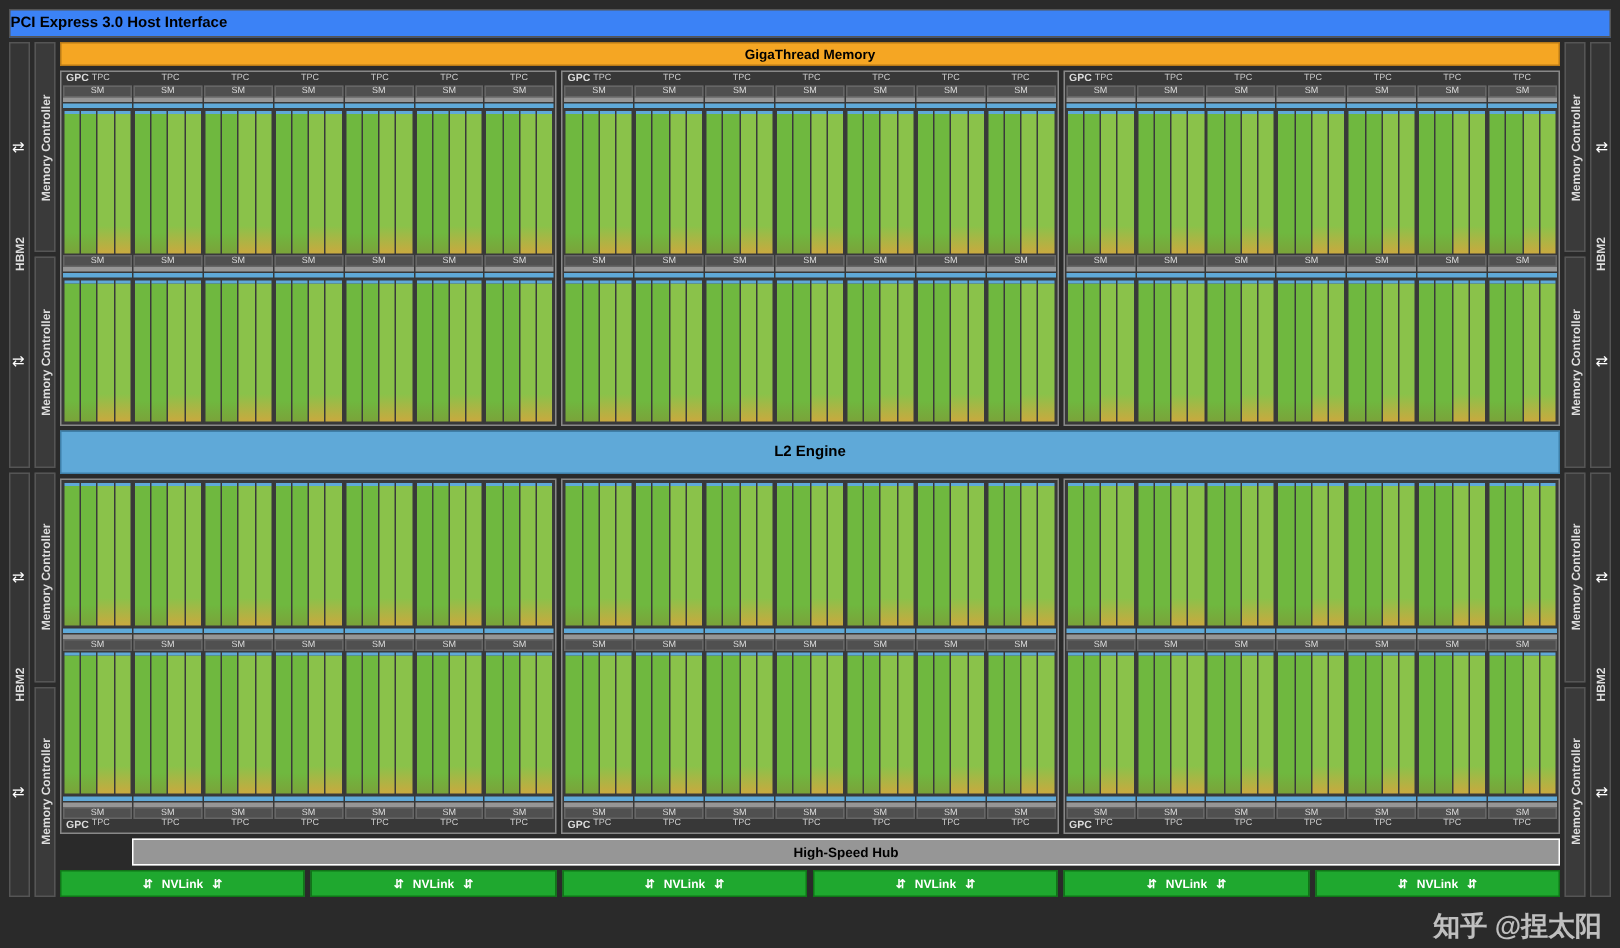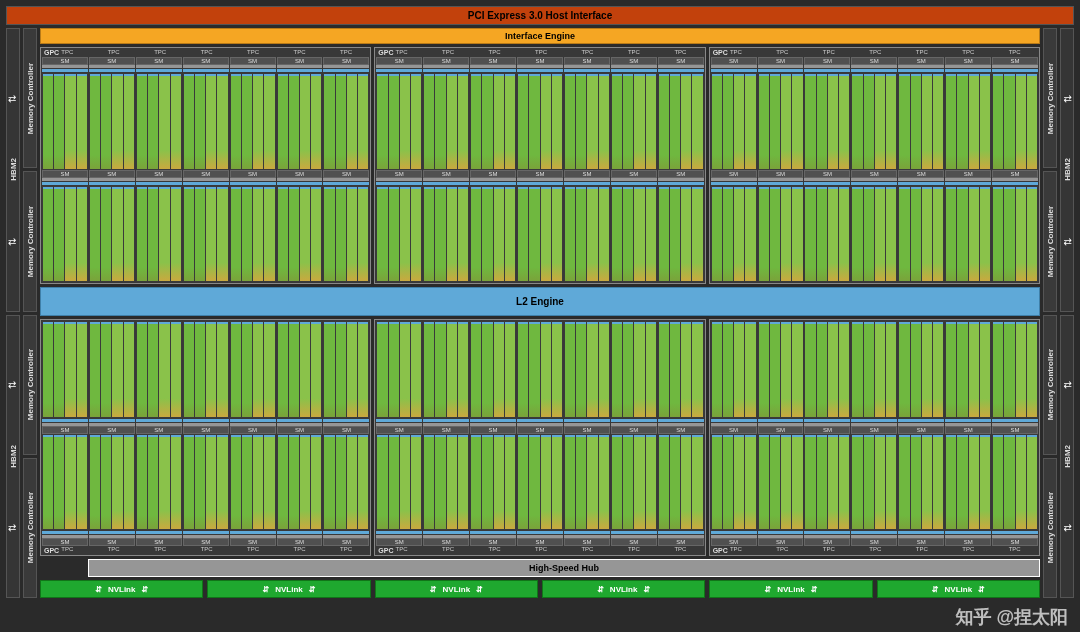--- a/index.html
+++ b/index.html
@@ -13,25 +13,24 @@
     overflow: hidden;
   }
   .chip {
     width: 1080px;
     height: 632px;
     background: #2a2a2a;
     padding: 6px;
     position: relative;
   }
   .pci {
-    background: #c2410c;
+    background: #3b82f6;
     color: #000;
     font-weight: bold;
     font-size: 10px;
-    text-align: center;
     padding: 3px 0;
     border: 1px solid #555;
     margin-bottom: 3px;
   }
   .main-row {
     display: flex;
     gap: 3px;
     height: 570px;
   }
   .side-col {
@@ -253,21 +252,21 @@
           <span class="arrows">⇄</span>
           <span class="vtext">Memory Controller</span>
         </div>
       <div class="mc">
           <span class="arrows">⇄</span>
           <span class="vtext">Memory Controller</span>
         </div>
     </div>
 
     <div class="center">
-      <div class="giga">Interface Engine</div>
+      <div class="giga">GigaThread Memory</div>
 
       <div class="gpc-row" id="gpc-row-top">
           <div class="gpc top">
             <div class="gpc-label">GPC</div>
             <div class="tpc-labels">
               <span>TPC</span>
               <span>TPC</span>
               <span>TPC</span>
               <span>TPC</span>
               <span>TPC</span>

